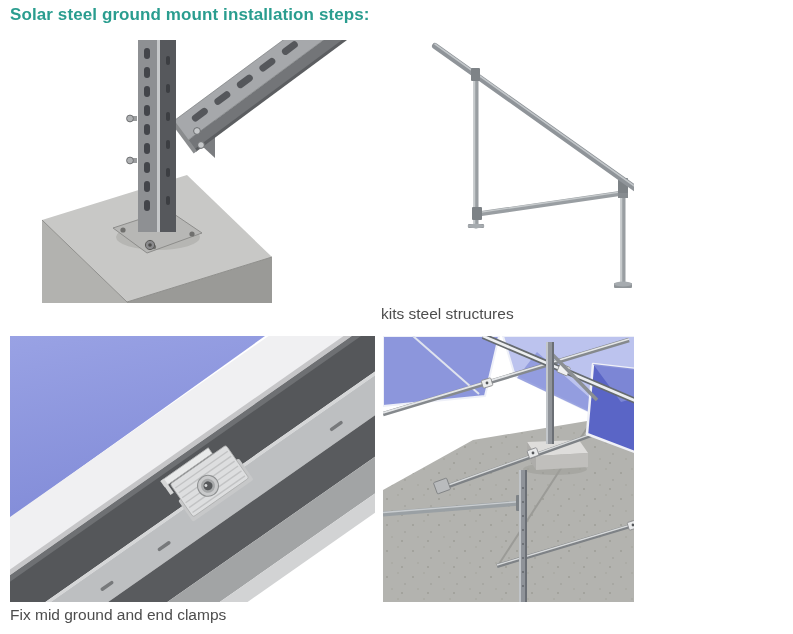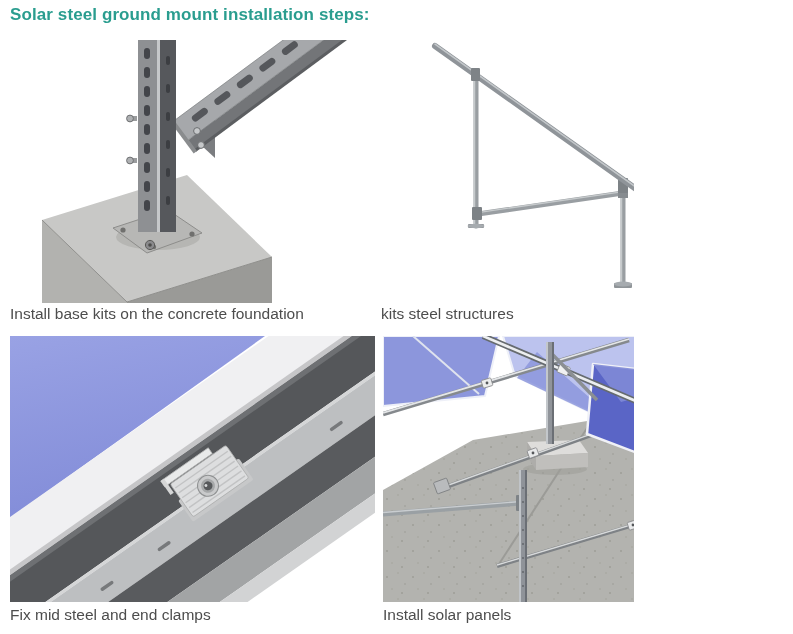--- a/index.html
+++ b/index.html
@@ -125,21 +125,20 @@
         <ellipse cx="238" cy="244" rx="9" ry="2.4" fill="#a6abaf" stroke="none"></ellipse>
 
         <line x1="50" y1="6" x2="282" y2="171" stroke="#8f9499" stroke-width="6"></line>
         <line x1="50" y1="4.2" x2="282" y2="169.2" stroke="#c3c7ca" stroke-width="1.6"></line>
         <circle cx="282" cy="171" r="3.2" fill="#7b8084" stroke="none"></circle>
         <rect x="86" y="28" width="9" height="13" rx="1" fill="#7e8387" stroke="none"></rect>
       </g>
     </svg>
   </div>
 
-  <div class="caption" id="cap-1">Install base kits on the concrete foundation</div>
   <div class="caption" id="cap-2">kits steel structures</div>
 
   <div class="fig" id="fig-clamps">
     <svg width="365" height="266" viewBox="0 0 365 266">
       <defs>
         <linearGradient id="panelBlue" x1="0" y1="0" x2="0.3" y2="1">
           <stop offset="0" stop-color="#99a2e4"></stop>
             <stop offset="1" stop-color="#828cd8"></stop>
         </linearGradient>
       </defs>
@@ -285,16 +284,15 @@
             <circle cx="353" cy="156" r="0.9"></circle>
           <circle cx="353" cy="170" r="0.9"></circle>
             <circle cx="353" cy="184" r="0.9"></circle>
           <circle cx="353" cy="198" r="0.9"></circle>
             <circle cx="353" cy="210" r="0.9"></circle>
         </g>
       </g>
     </svg>
   </div>
 
-  <div class="caption" id="cap-3">Fix mid steel and end clamps</div>
-  <div class="caption" id="cap-4">Install solar panels</div>
+  <div class="caption" id="cap-3">Fix mid ground and end clamps</div>
 
 </div>
 
 </body></html>

